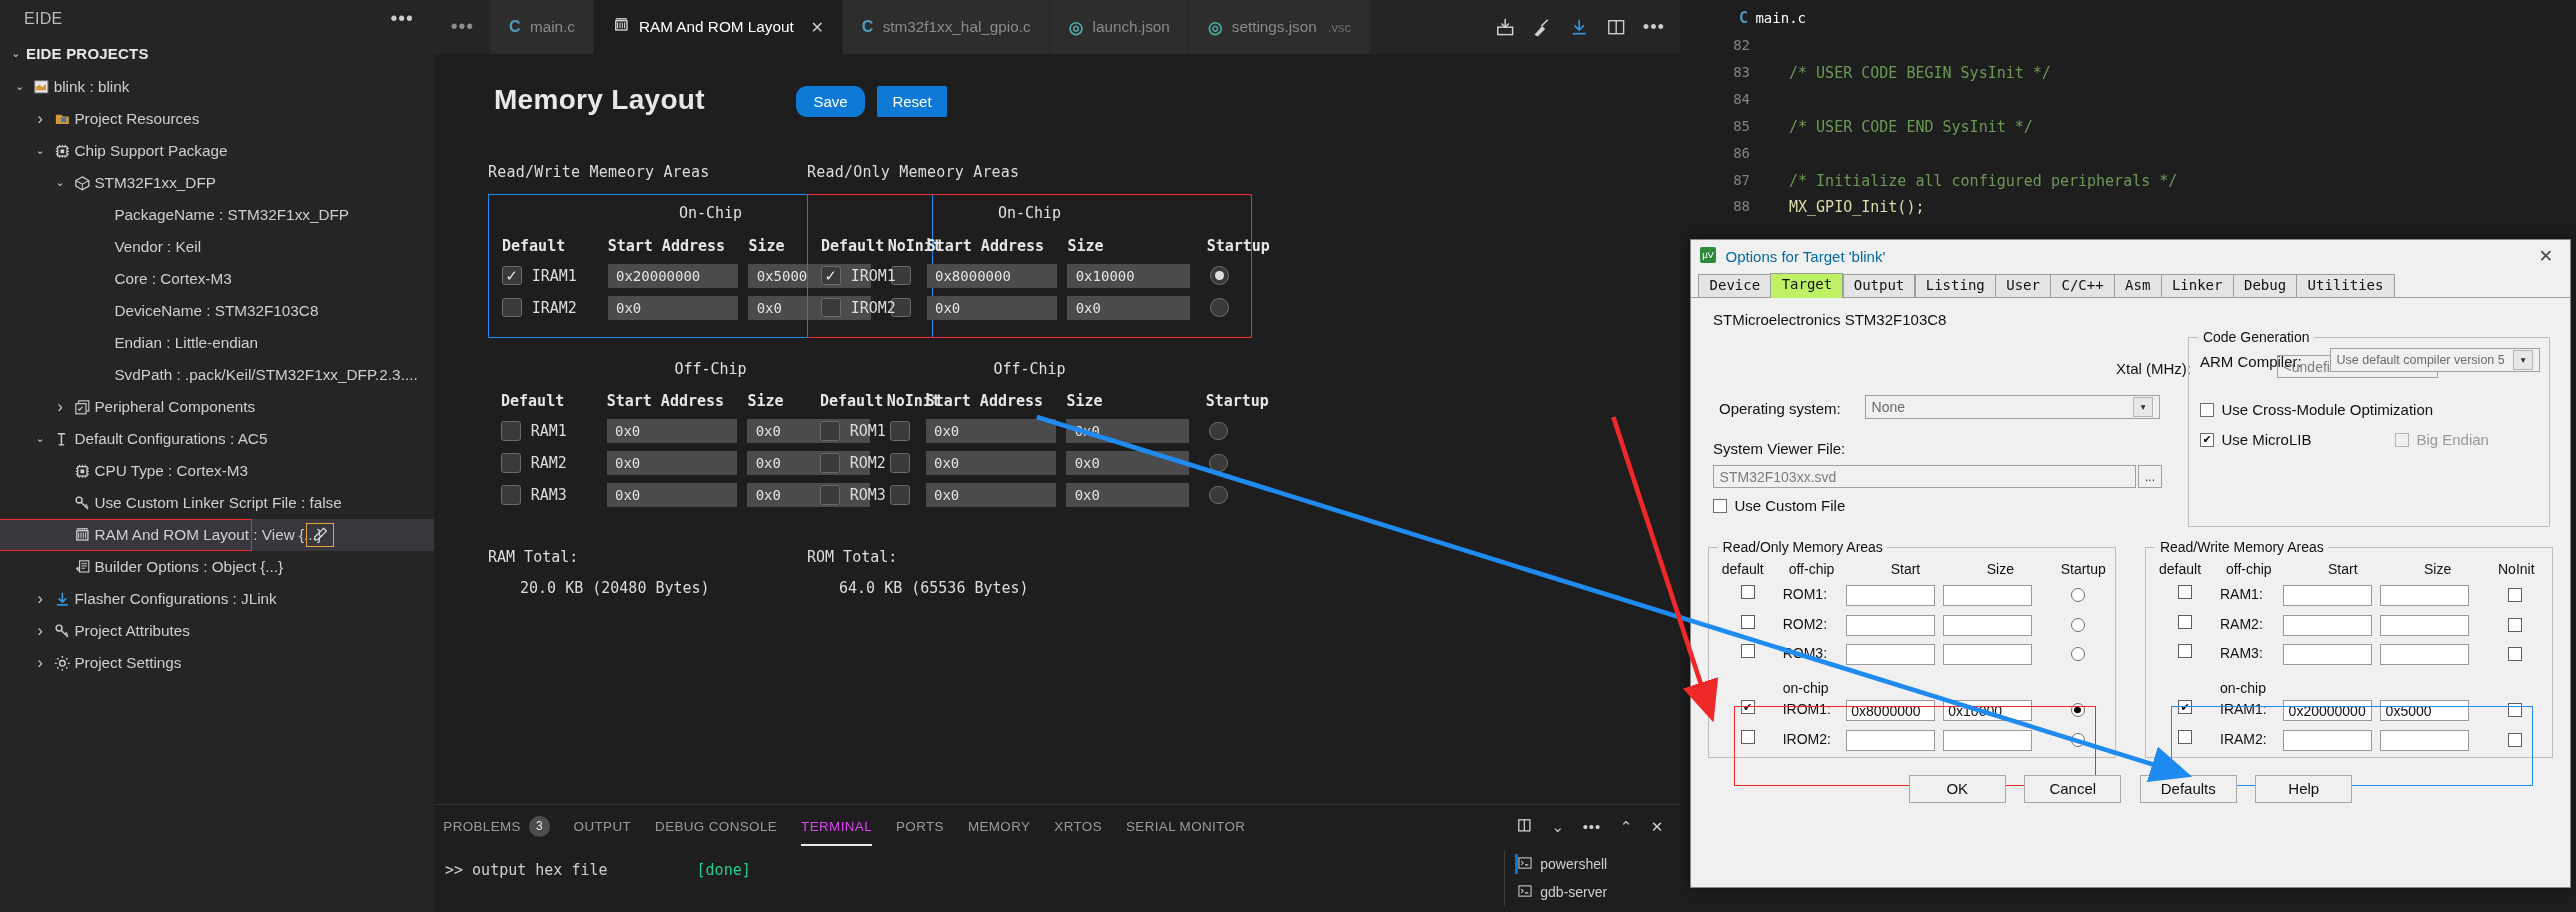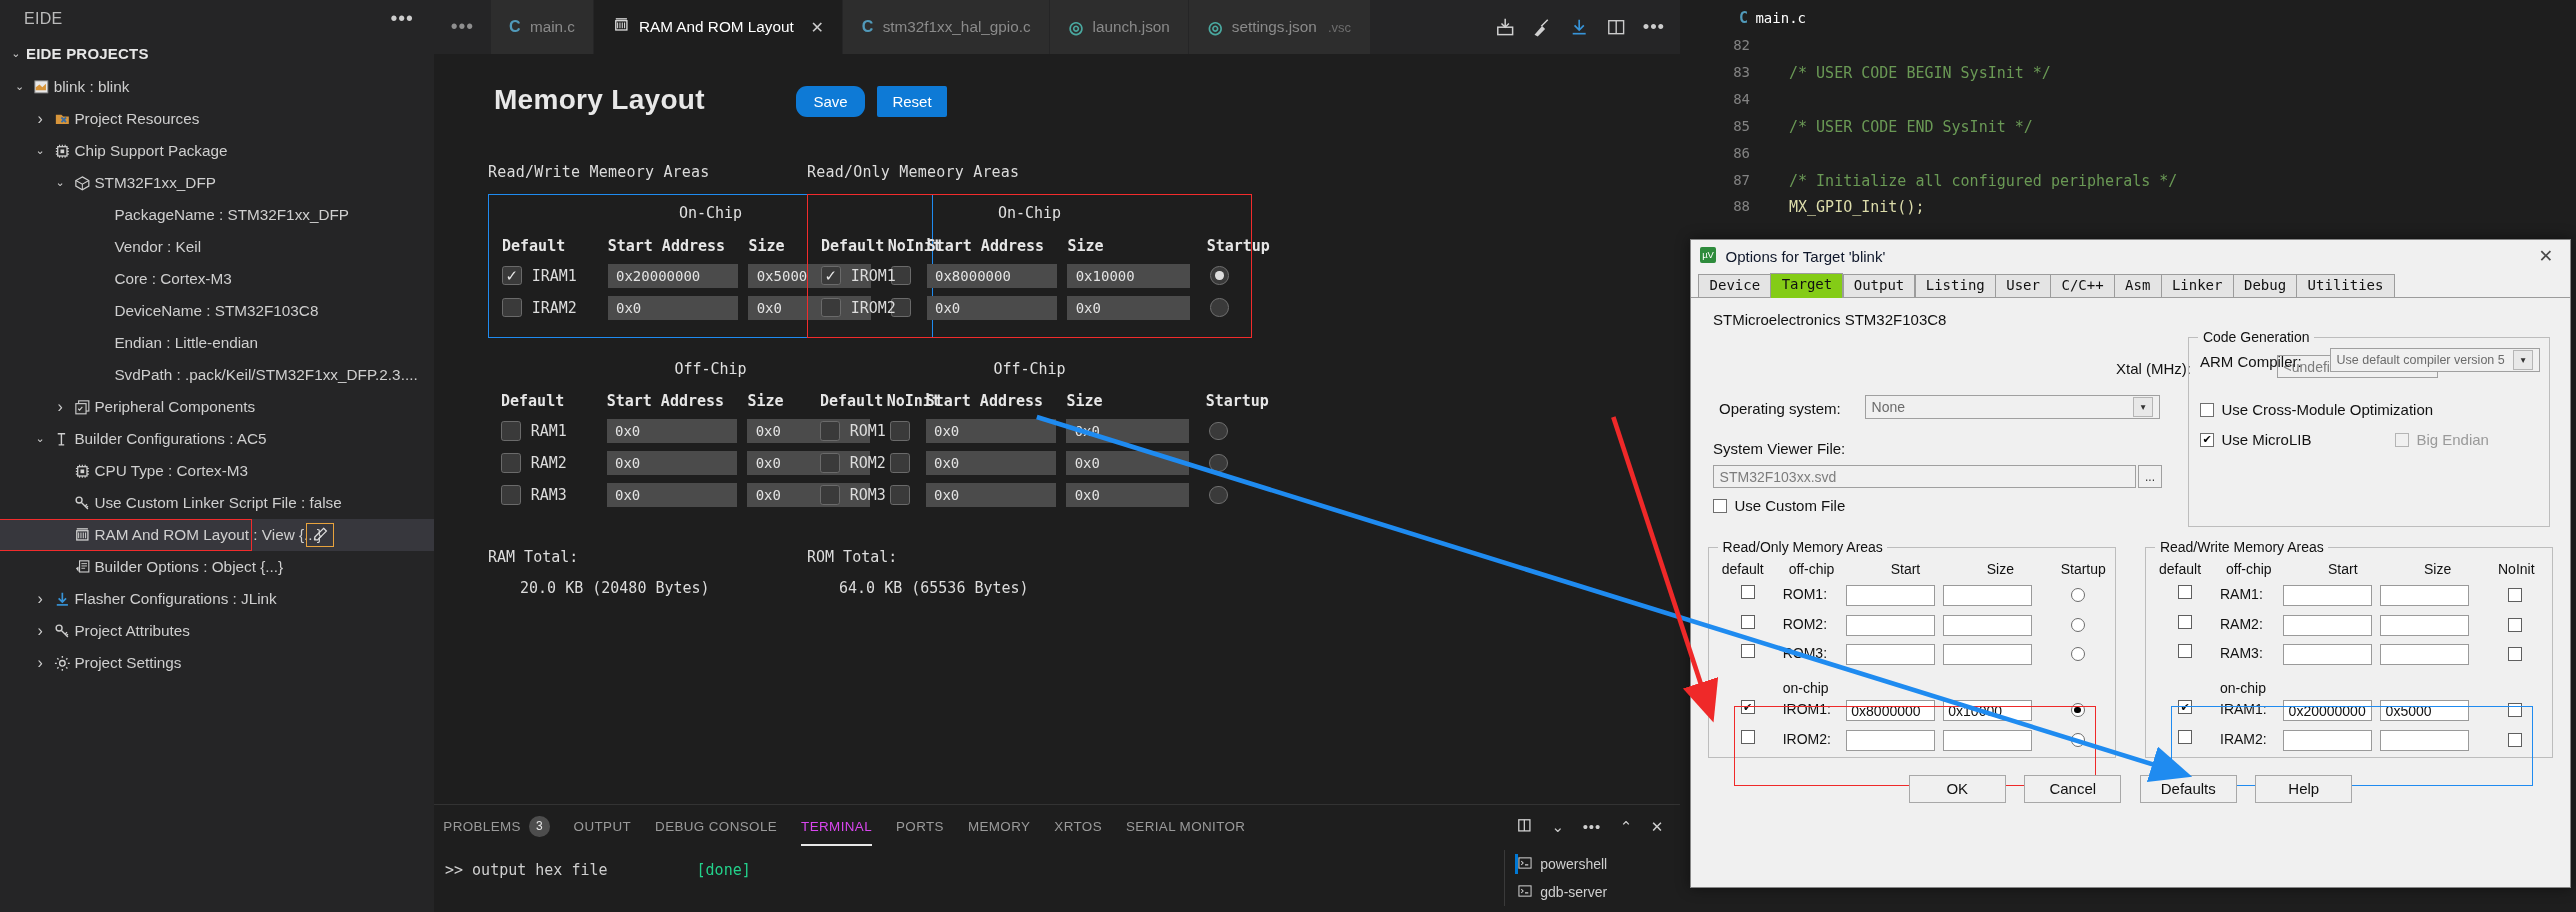--- a/index.html
+++ b/index.html
@@ -89,25 +89,25 @@
   .termlist .ti { display: flex; align-items: center; gap: 8.3px; color: #cfcfcf; font-size: 14px; height: 28px; }
   .termlist .tsel { position: absolute; left: -2.8px; width: 2.8px; height: 20.4px; background: #0078d4; }
   .code { position: absolute; left: 1680px; top: 0; width: 896px; height: 912px; background: #1e1e1e; font-family: "DejaVu Sans Mono", monospace; }
   .code .mini-tab { position: absolute; left: 46px; top: 3.7px; height: 28px; display: flex; align-items: center; gap: 7.4px; background: #1e1e1e; color: #fff; font-size: 14px; padding: 0 13px; }
   .gutter { position: absolute; left: 0; width: 70px; text-align: right; color: #838383; font-size: 14px; }
   .codetext { position: absolute; left: 109px; color: #6a9955; font-size: 15px; white-space: pre; }
   .codetext.fn { color: #dcdcaa; }
 
   .keil { position: absolute; left: 1690px; top: 239px; width: 881px; height: 649px; background: #f0f0f0; border: 0.9px solid #868686; box-shadow: 0 0 13px rgba(0,0,0,.45); font-family: "Liberation Sans", sans-serif; }
   .keil-title { height: 32px; display: flex; align-items: center; gap: 9.3px; padding: 0 7.4px 0 9.3px; background: #f0f0f0; }
-  .keil-title .kt { color: #0f172a; font-size: 15px; }
+  .keil-title .kt { color: #0369a1; font-size: 15px; }
   .keil-x { margin-left: auto; color: #4a4a4a; font-size: 17.6px; padding: 0 9.3px; cursor: pointer; }
   .ktabs { display: flex; align-items: flex-end; padding: 0 7.4px; height: 26px; border-bottom: 0.9px solid #9c9c9c; font-family: "DejaVu Sans Mono", monospace; }
   .ktab { padding: 2.8px 10.2px 3.7px 10.2px; font-size: 14px; color: #111; border: 0.9px solid #9c9c9c; border-bottom: none; background: #e4e4e4; margin-right: -0.9px; cursor: pointer; }
-  .ktab.active { background: #84cc16; position: relative; top: 0.9px; padding-bottom: 5.6px; }
+  .ktab.active { background: #bef264; position: relative; top: 0.9px; padding-bottom: 5.6px; }
   .kbody { position: relative; height: 519px; background: #f0f0f0; }
   .kdev { position: absolute; left: 22px; top: 13px; font-size: 15px; color: #111; }
   .kfield-lbl { position: absolute; font-size: 15px; color: #111; }
   .kinput { position: absolute; background: #f0f0f0; border: 0.9px solid #a0a0a0; height: 23px; display: flex; align-items: center; padding: 0 5.6px; font-size: 14px; color: #7d7d7d; }
   .kcombo { position: absolute; background: #f0f0f0; border: 0.9px solid #a0a0a0; height: 24px; display: flex; align-items: center; padding: 0 5.6px; font-size: 14px; color: #6b6b6b; }
   .kcombo .arrow { margin-left: auto; width: 20.4px; height: 20.4px; background: #e8e8e8; border: 0.9px solid #b5b5b5; display: flex; align-items: center; justify-content: center; font-size: 8.3px; color: #333; }
   .kbtn-dots { position: absolute; width: 24px; height: 23px; border: 0.9px solid #a0a0a0; background: #f0f0f0; display: flex; align-items: center; justify-content: center; font-size: 12px; color: #333; }
   .kcheck { position: absolute; display: flex; align-items: center; gap: 7.4px; font-size: 15px; color: #111; }
   .kcheck .cb { width: 14px; height: 14px; border: 0.9px solid #6f6f6f; background: #fff; display: inline-flex; align-items: center; justify-content: center; font-size: 11px; color: #000; }
   .kcheck.dim { color: #9a9a9a; }
@@ -228,21 +228,21 @@
             </span>
             <span class="lbl">Peripheral Components</span>
           </div>
           <div class="row" style="padding-left: 30px;">
             <span class="chev">⌄</span>
             <span class="ic">
               <svg width="16.7" height="16.7" viewBox="0 0 18 18">
                 <path d="M4 3h8M8 3v12M5 15h6" stroke="#cfcfcf" stroke-width="1.5" fill="none"></path>
               </svg>
             </span>
-            <span class="lbl">Builder Configurations : AC5</span>
+            <span class="lbl">Default Configurations : AC5</span>
           </div>
           <div class="row" style="padding-left: 50px;">
             <span class="chev ph">·</span>
             <span class="ic">
               <svg width="16.7" height="16.7" viewBox="0 0 18 18">
                 <rect x="4" y="4" width="10" height="10" fill="none" stroke="#cfcfcf" stroke-width="1.4"></rect>
                 <rect x="7" y="7" width="4" height="4" fill="#cfcfcf"></rect>
                 <g stroke="#cfcfcf" stroke-width="1.2">
                   <path d="M6 2v2M9 2v2M12 2v2M6 14v2M9 14v2M12 14v2M2 6h2M2 9h2M2 12h2M14 6h2M14 9h2M14 12h2"></path>
                 </g>

